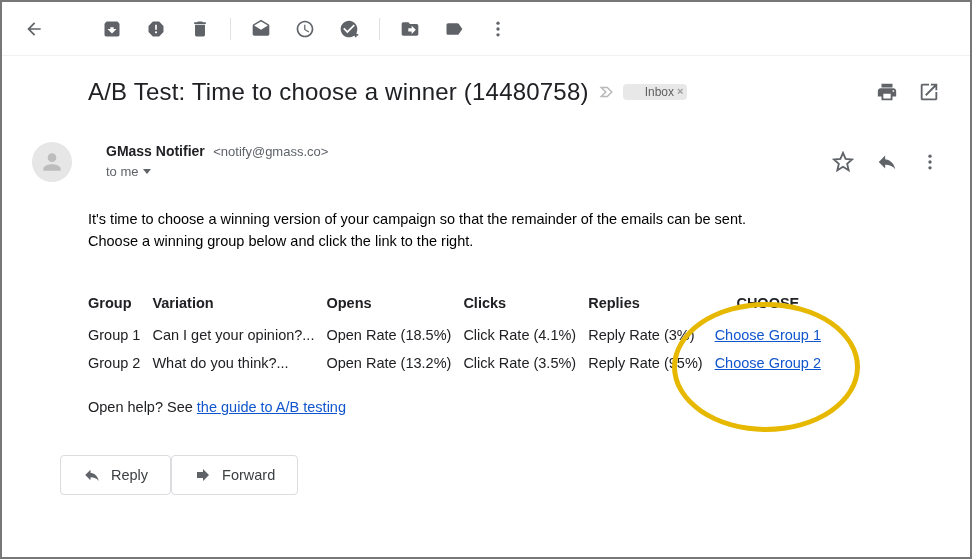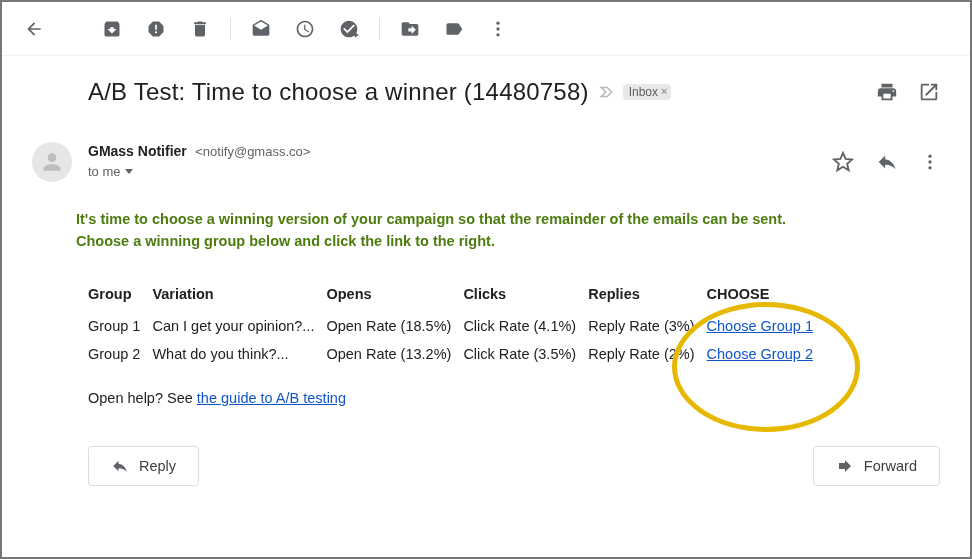--- a/index.html
+++ b/index.html
@@ -42,21 +42,21 @@
     color:#202124;
     letter-spacing: 0.2px;
     text-align: right;
   }
   .importance { margin-left:10px; color:#999; display:flex; align-items:center; }
   .label-chip {
     margin-left: 6px;
     background:#e8e8e8;
     color:#5f5f5f;
     font-size:12px;
-    padding:1px 4px 1px 6px;
+    padding:1px 4px 1px 22px;
     border-radius:4px;
     display:inline-flex;
     align-items:flex-start;
   }
   .label-chip .x { margin-left:3px; font-weight:bold; color:#999; font-size:11px; }
   .right-actions {
     margin-left:auto;
     display:flex; gap:20px;
     color:#5f6368;
   }
@@ -66,67 +66,66 @@
     margin-top: 36px;
     position:relative;
   }
   .avatar {
     width:40px; height:40px; border-radius:50%;
     background:#e6e6e6;
     margin-right: 16px;
     display:flex; align-items:center; justify-content:center;
     color:#bdbdbd;
   }
-  .sender-main { flex:1; }
+  .sender-main { flex:1;margin-left:18px; }
   .sender-name { font-weight:700; font-size:14px; color:#202124; }
   .sender-email { font-size:13px; color:#5f6368; margin-left:4px; }
   .to-line { font-size:13px; color:#5f6368; margin-top:4px; display:flex; align-items:center; gap:4px; }
   .to-line .caret { width:0; height:0; border-left:4px solid transparent; border-right:4px solid transparent; border-top:5px solid #5f6368; }
   .sender-actions {
     display:flex; align-items:center; gap:22px; color:#5f6368;
   }
 
   .body-block {
-    margin-left: 44px;
+    margin-left: 56px;
     margin-top: 26px;
     font-size: 14.5px;
     line-height: 1.55;
-    color:#4d7c0f;
-    font-weight:bold;
+    color:#000000;
   }
 
   .ab-table {
-    margin-top: 27px;
+    margin-top: 36px;
     margin-left: 56px;
     font-size: 14.5px;
     border-collapse: collapse;
   }
   .ab-table th {
     text-align: left;
     font-weight: 700;
     padding: 6px 12px 10px 0;
   }
   .ab-table td {
     padding: 6px 12px 6px 0;
     white-space: nowrap;
   }
-  .ab-table th.center { }
+  .ab-table th.center { text-align:center; }
   .ab-link { color:#1155cc; }
 
   .help-line {
     margin-left:56px;
     margin-top: 22px;
     font-size: 14.5px;
   }
   .help-line a { color:#1155cc; text-decoration: underline; }
 
   .reply-row {
-    margin-left:56px;
+    margin-left:28px;
     margin-top: 40px;
-    display:flex; gap:14px;justify-content:space-between;
+    display:flex; 
   }
   .msg-btn {
     border:1px solid #dadce0;
     border-radius:4px;
     padding: 10px 22px;
     font-size: 14.5px;
     color:#3c4043;
     display:flex; align-items:center; gap:10px;
     background:#fff;
   }
@@ -284,21 +283,21 @@
       <td>Open Rate (18.5%)</td>
       <td>Click Rate (4.1%)</td>
       <td>Reply Rate (3%)</td>
       <td><a href="#" class="ab-link">Choose Group 1</a></td>
     </tr>
     <tr>
       <td>Group 2</td>
       <td>What do you think?...</td>
       <td>Open Rate (13.2%)</td>
       <td>Click Rate (3.5%)</td>
-      <td>Reply Rate (2%)</td>
+      <td>Reply Rate (95%)</td>
       <td><a href="#" class="ab-link">Choose Group 2</a></td>
     </tr>
   </tbody>
     </table>
 
   <div class="help-line">
     <span>Open help? See </span><a href="#">the guide to A/B testing</a>
   </div>
 
   <div class="reply-row">

